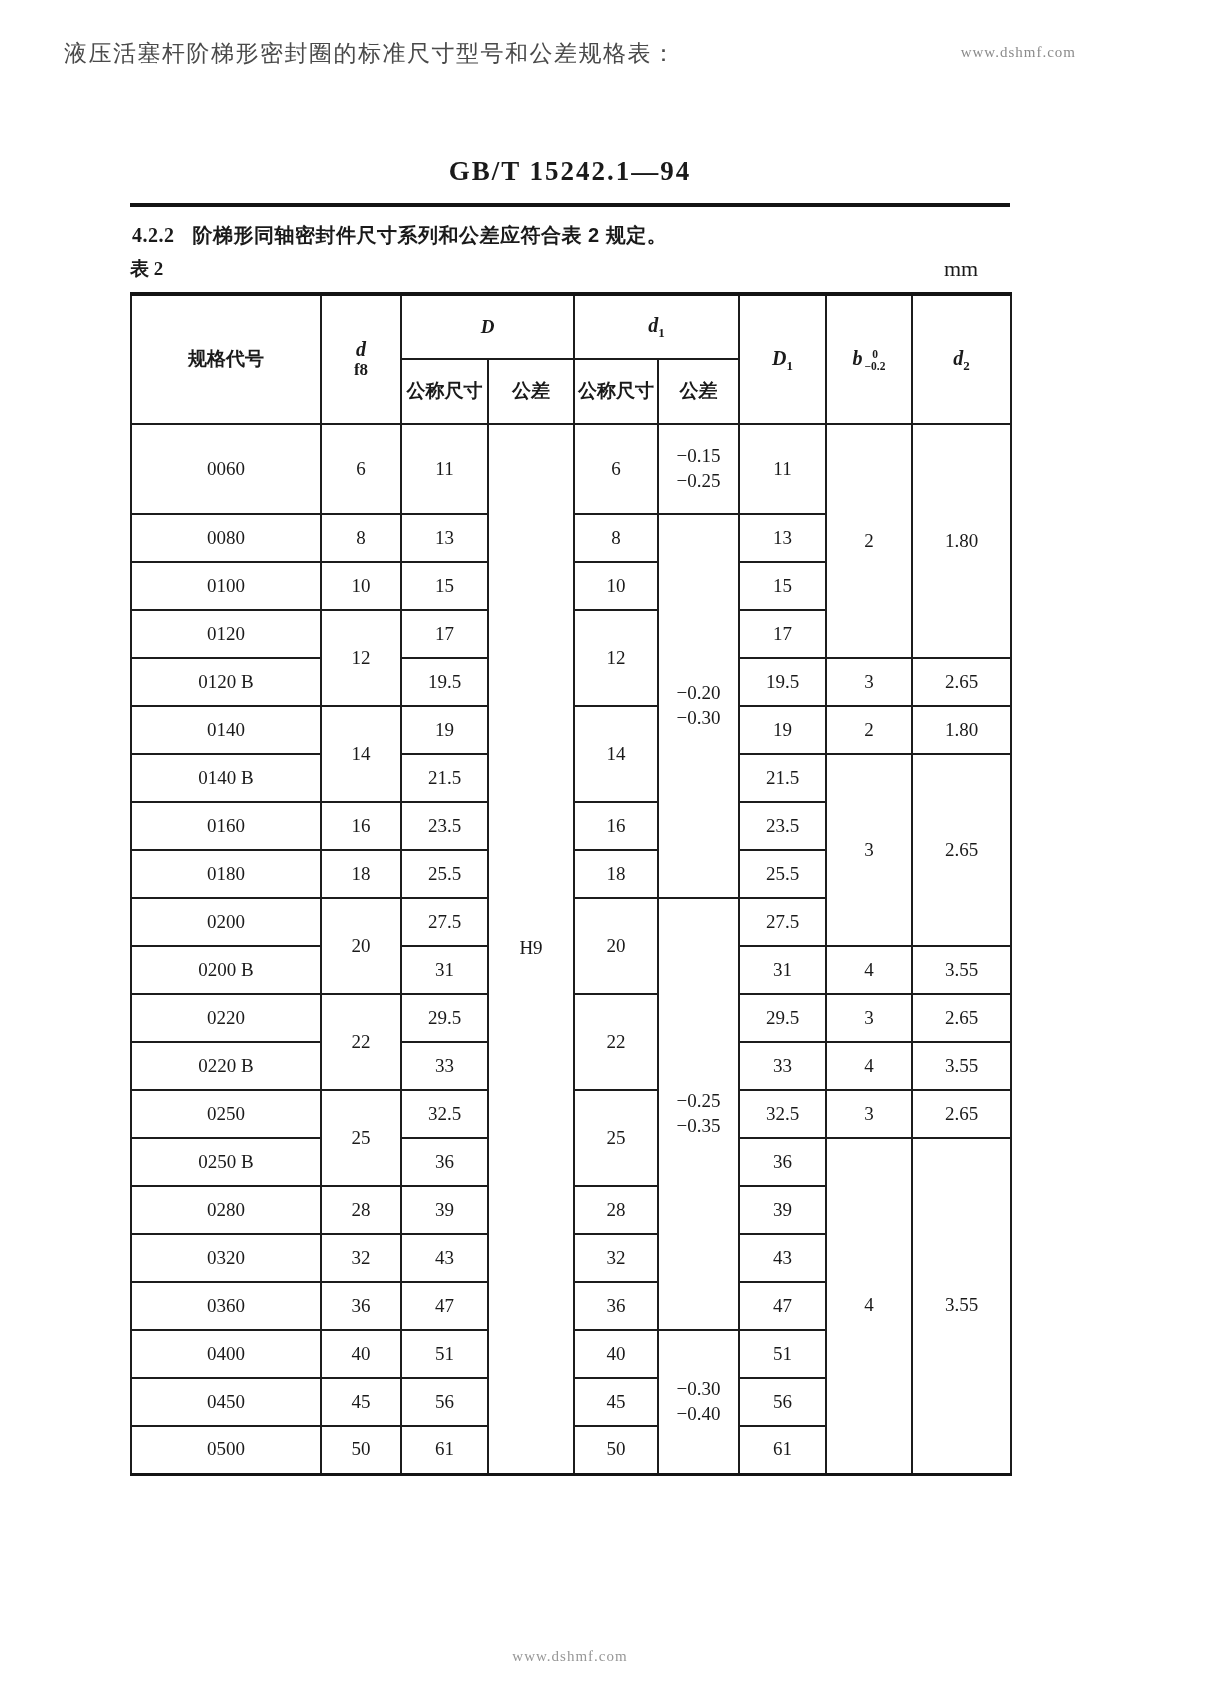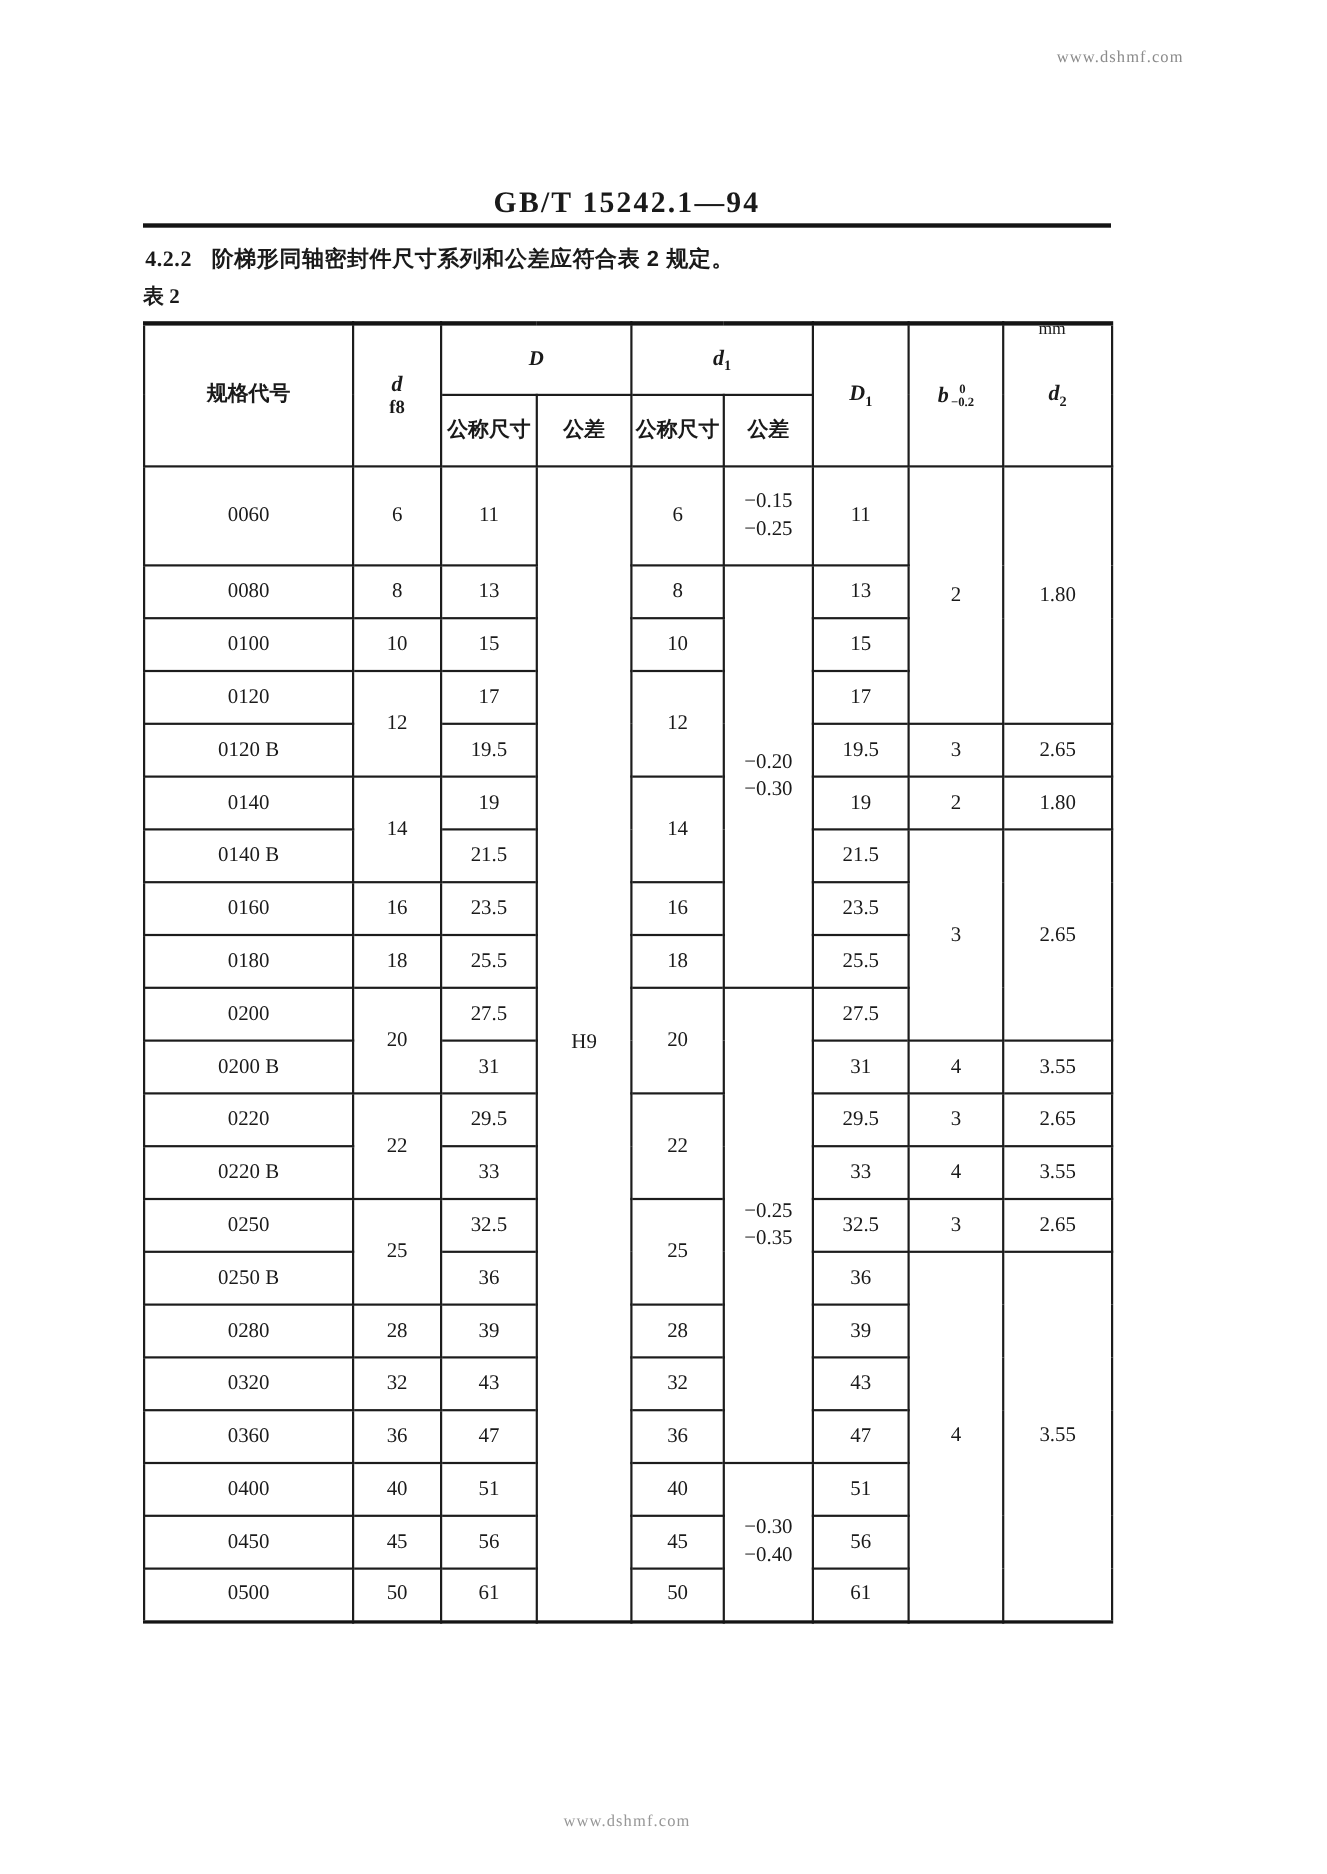--- a/index.html
+++ b/index.html
@@ -2,29 +2,29 @@
 <html><head>
 <meta charset="utf-8">
 <style>
   html,body{margin:0;padding:0;background:#e8e8e8;}
   .page{position:relative;width:1206px;height:1704px;background:#ffffff;margin:0 auto;
         font-family:"Liberation Serif", serif;color:#1a1a1a;overflow:hidden;}
 
   .doc-title{position:absolute;left:64px;top:38px;font-size:23px;color:#4a4a4a;
              letter-spacing:1.5px;font-family:"Liberation Sans", sans-serif;}
   .wm-top{position:absolute;right:130px;top:44px;font-size:15px;color:#8b8b8b;letter-spacing:1px;}
-  .std-code{position:absolute;left:130px;top:169px;width:880px;text-align:center;
+  .std-code{position:absolute;left:130px;top:156px;width:880px;text-align:center;
             font-size:27px;font-weight:bold;letter-spacing:2px;}
   .thick-rule{position:absolute;left:130px;top:203px;width:880px;height:4px;background:#141414;}
   .section-line{position:absolute;left:132px;top:222px;font-size:20px;font-weight:bold;
                 font-family:"Liberation Sans", sans-serif;letter-spacing:0.5px;}
   .section-line .sec-no{font-family:"Liberation Serif", serif;margin-right:18px;text-align:center;}
   .tbl-caption{position:absolute;left:130px;top:256px;width:880px;
                font-size:19px;font-weight:bold;}
-  .unit-label{position:absolute;left:944px;top:256px;font-size:16px;margin-top:35px;}
+  .unit-label{position:absolute;left:944px;top:256px;font-size:22px;}
 
   table.spec{position:absolute;left:130px;top:292px;border-collapse:collapse;table-layout:fixed;
              width:880px;}
   table.spec th,table.spec td{border:2px solid #1c1c1c;padding:0;text-align:center;
              vertical-align:middle;font-size:19px;line-height:1.2;}
   table.spec{border-top:4px solid #141414;border-bottom:3px solid #141414;}
   thead tr{height:65px;}
   tbody tr{height:48px;padding-left:19px;}
   tbody tr:first-child{height:90px;}
   th{font-weight:bold;font-family:"Liberation Sans", sans-serif;font-size:18px;}
@@ -38,20 +38,21 @@
   td.tol .stack{display:inline-block;text-align:left;}
   td.tol .stack div{line-height:1.3;}
   .wm-bottom{position:absolute;left:130px;top:1648px;width:880px;text-align:center;
              font-size:15px;color:#979797;letter-spacing:1px;}
 </style>
 </head>
 <body>
 
 <div class="page">
 
+  <div class="doc-title">液压活塞杆阶梯形密封圈的标准尺寸型号和公差规格表：</div>
   <div class="wm-top">www.dshmf.com</div>
 
   <div class="std-code">GB/T 15242.1—94</div>
   <div class="thick-rule"></div>
 
   <div class="section-line">
     <span class="sec-no">4.2.2</span><span>阶梯形同轴密封件尺寸系列和公差应符合表 2 规定。</span>
   </div>
 
   <div class="tbl-caption">表 2</div>

